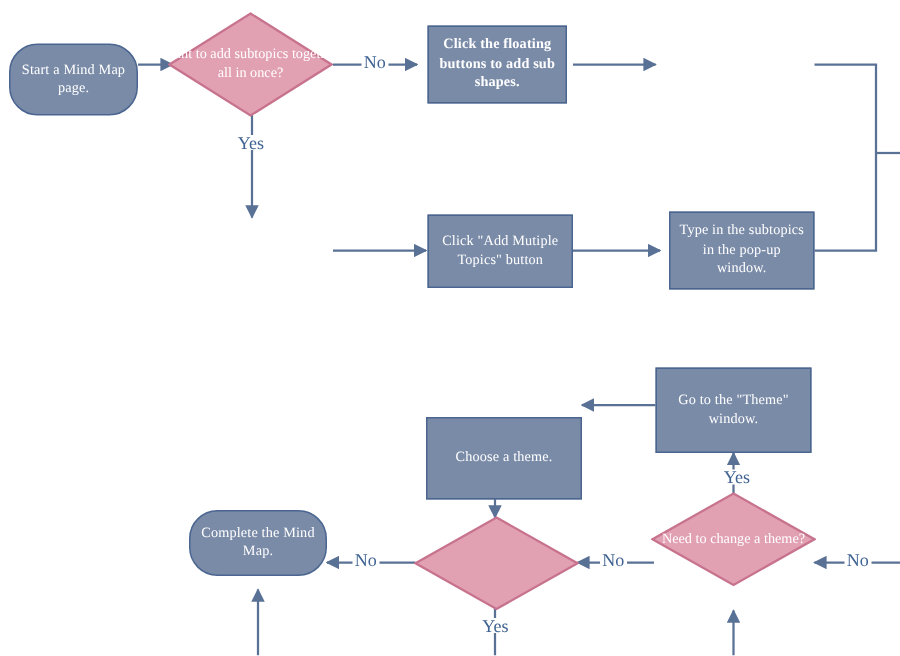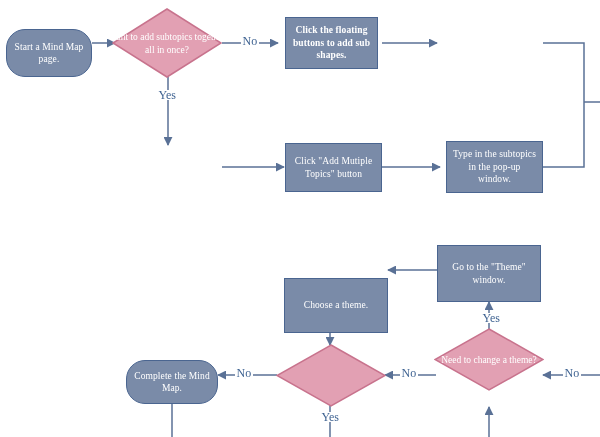--- a/index.html
+++ b/index.html
@@ -152,21 +152,21 @@
   </div>
 
   <div class="node proc" style="left:284px;top:245px;width:104px;height:55px;margin-top:33px;">
     <span>Choose a theme.</span>
   </div>
 
   <div class="node proc" style="left:437px;top:245px;width:104px;height:57px;">
     <span>Go to the "Theme" window.</span>
   </div>
 
-  <div class="node term" style="left:126px;top:350px;width:92px;height:44px;">
+  <div class="node term" style="left:126px;top:330px;width:92px;height:44px;">
     <span>Complete the Mind Map.</span>
   </div>
 
   <div class="dia-wrap" style="left:276px;top:344px;width:110px;height:63px;">
     <svg class="dia-shape" viewBox="0 0 110 63">
       <polygon points="55,1 109,31.5 55,62 1,31.5" fill="#e2a0b3" stroke="#c8738d" stroke-width="1.5"></polygon>
     </svg>
   </div>
 
   <div class="dia-wrap" style="left:434px;top:328px;width:110px;height:63px;">

